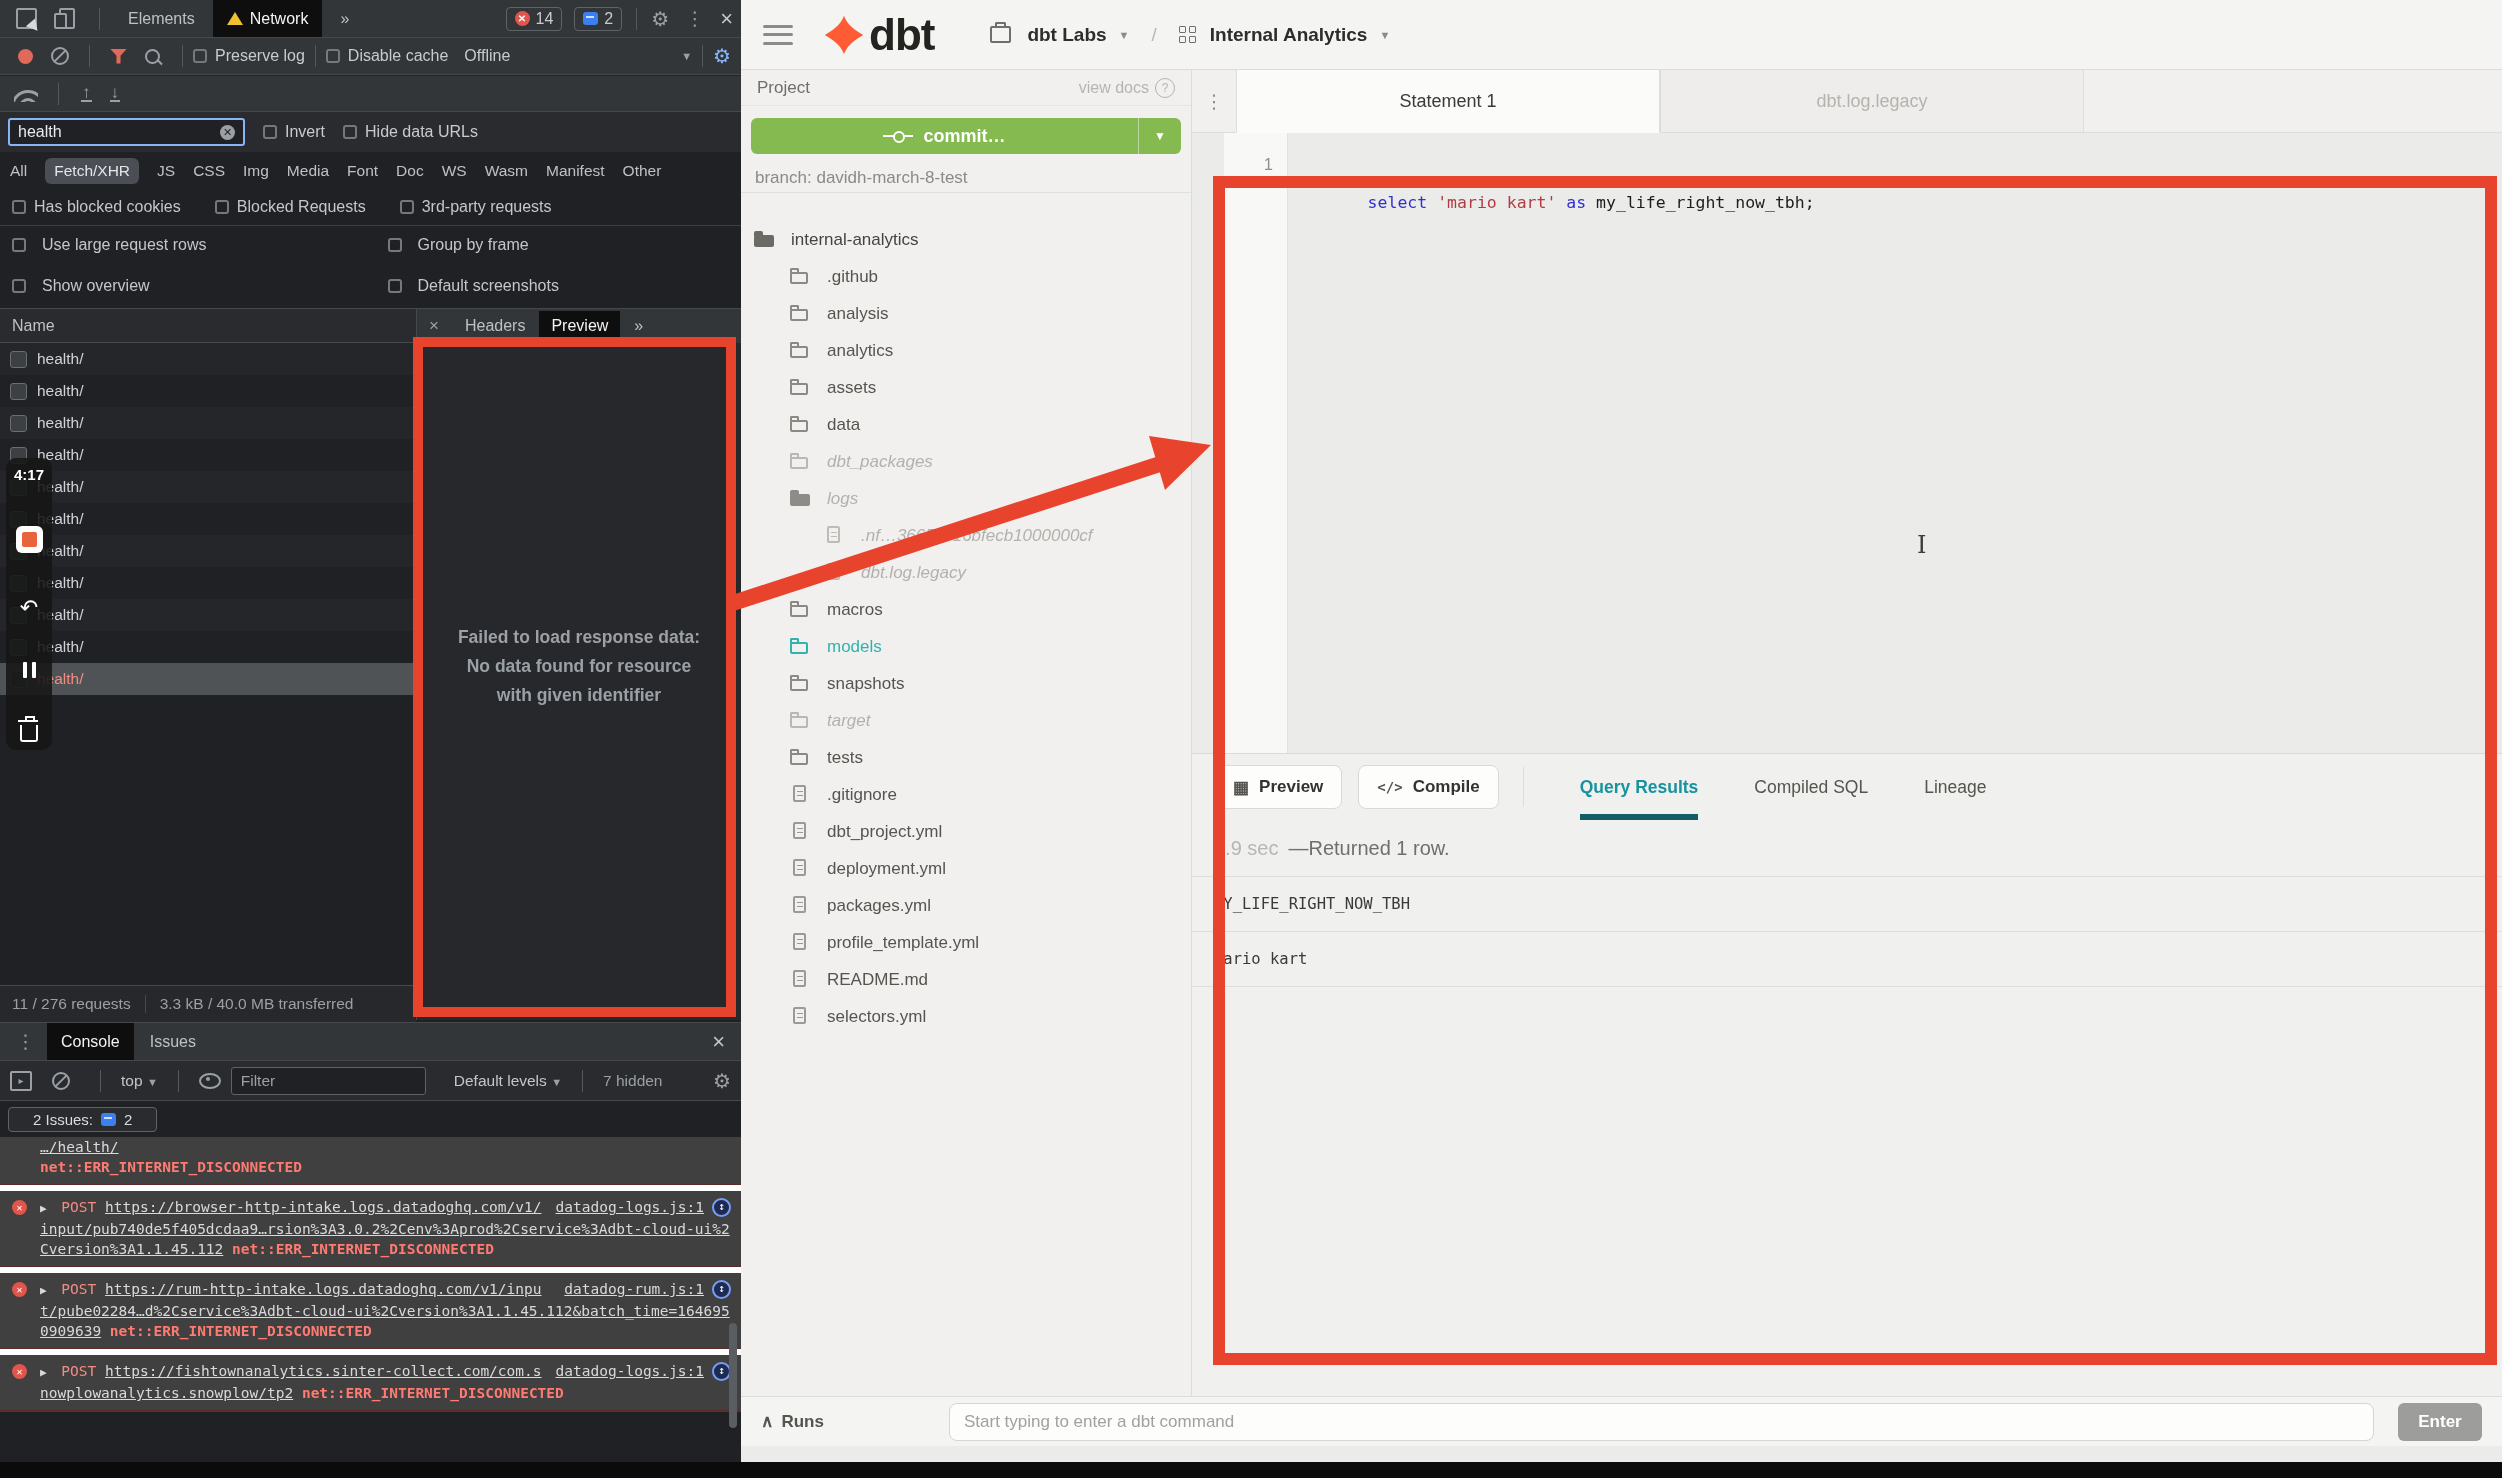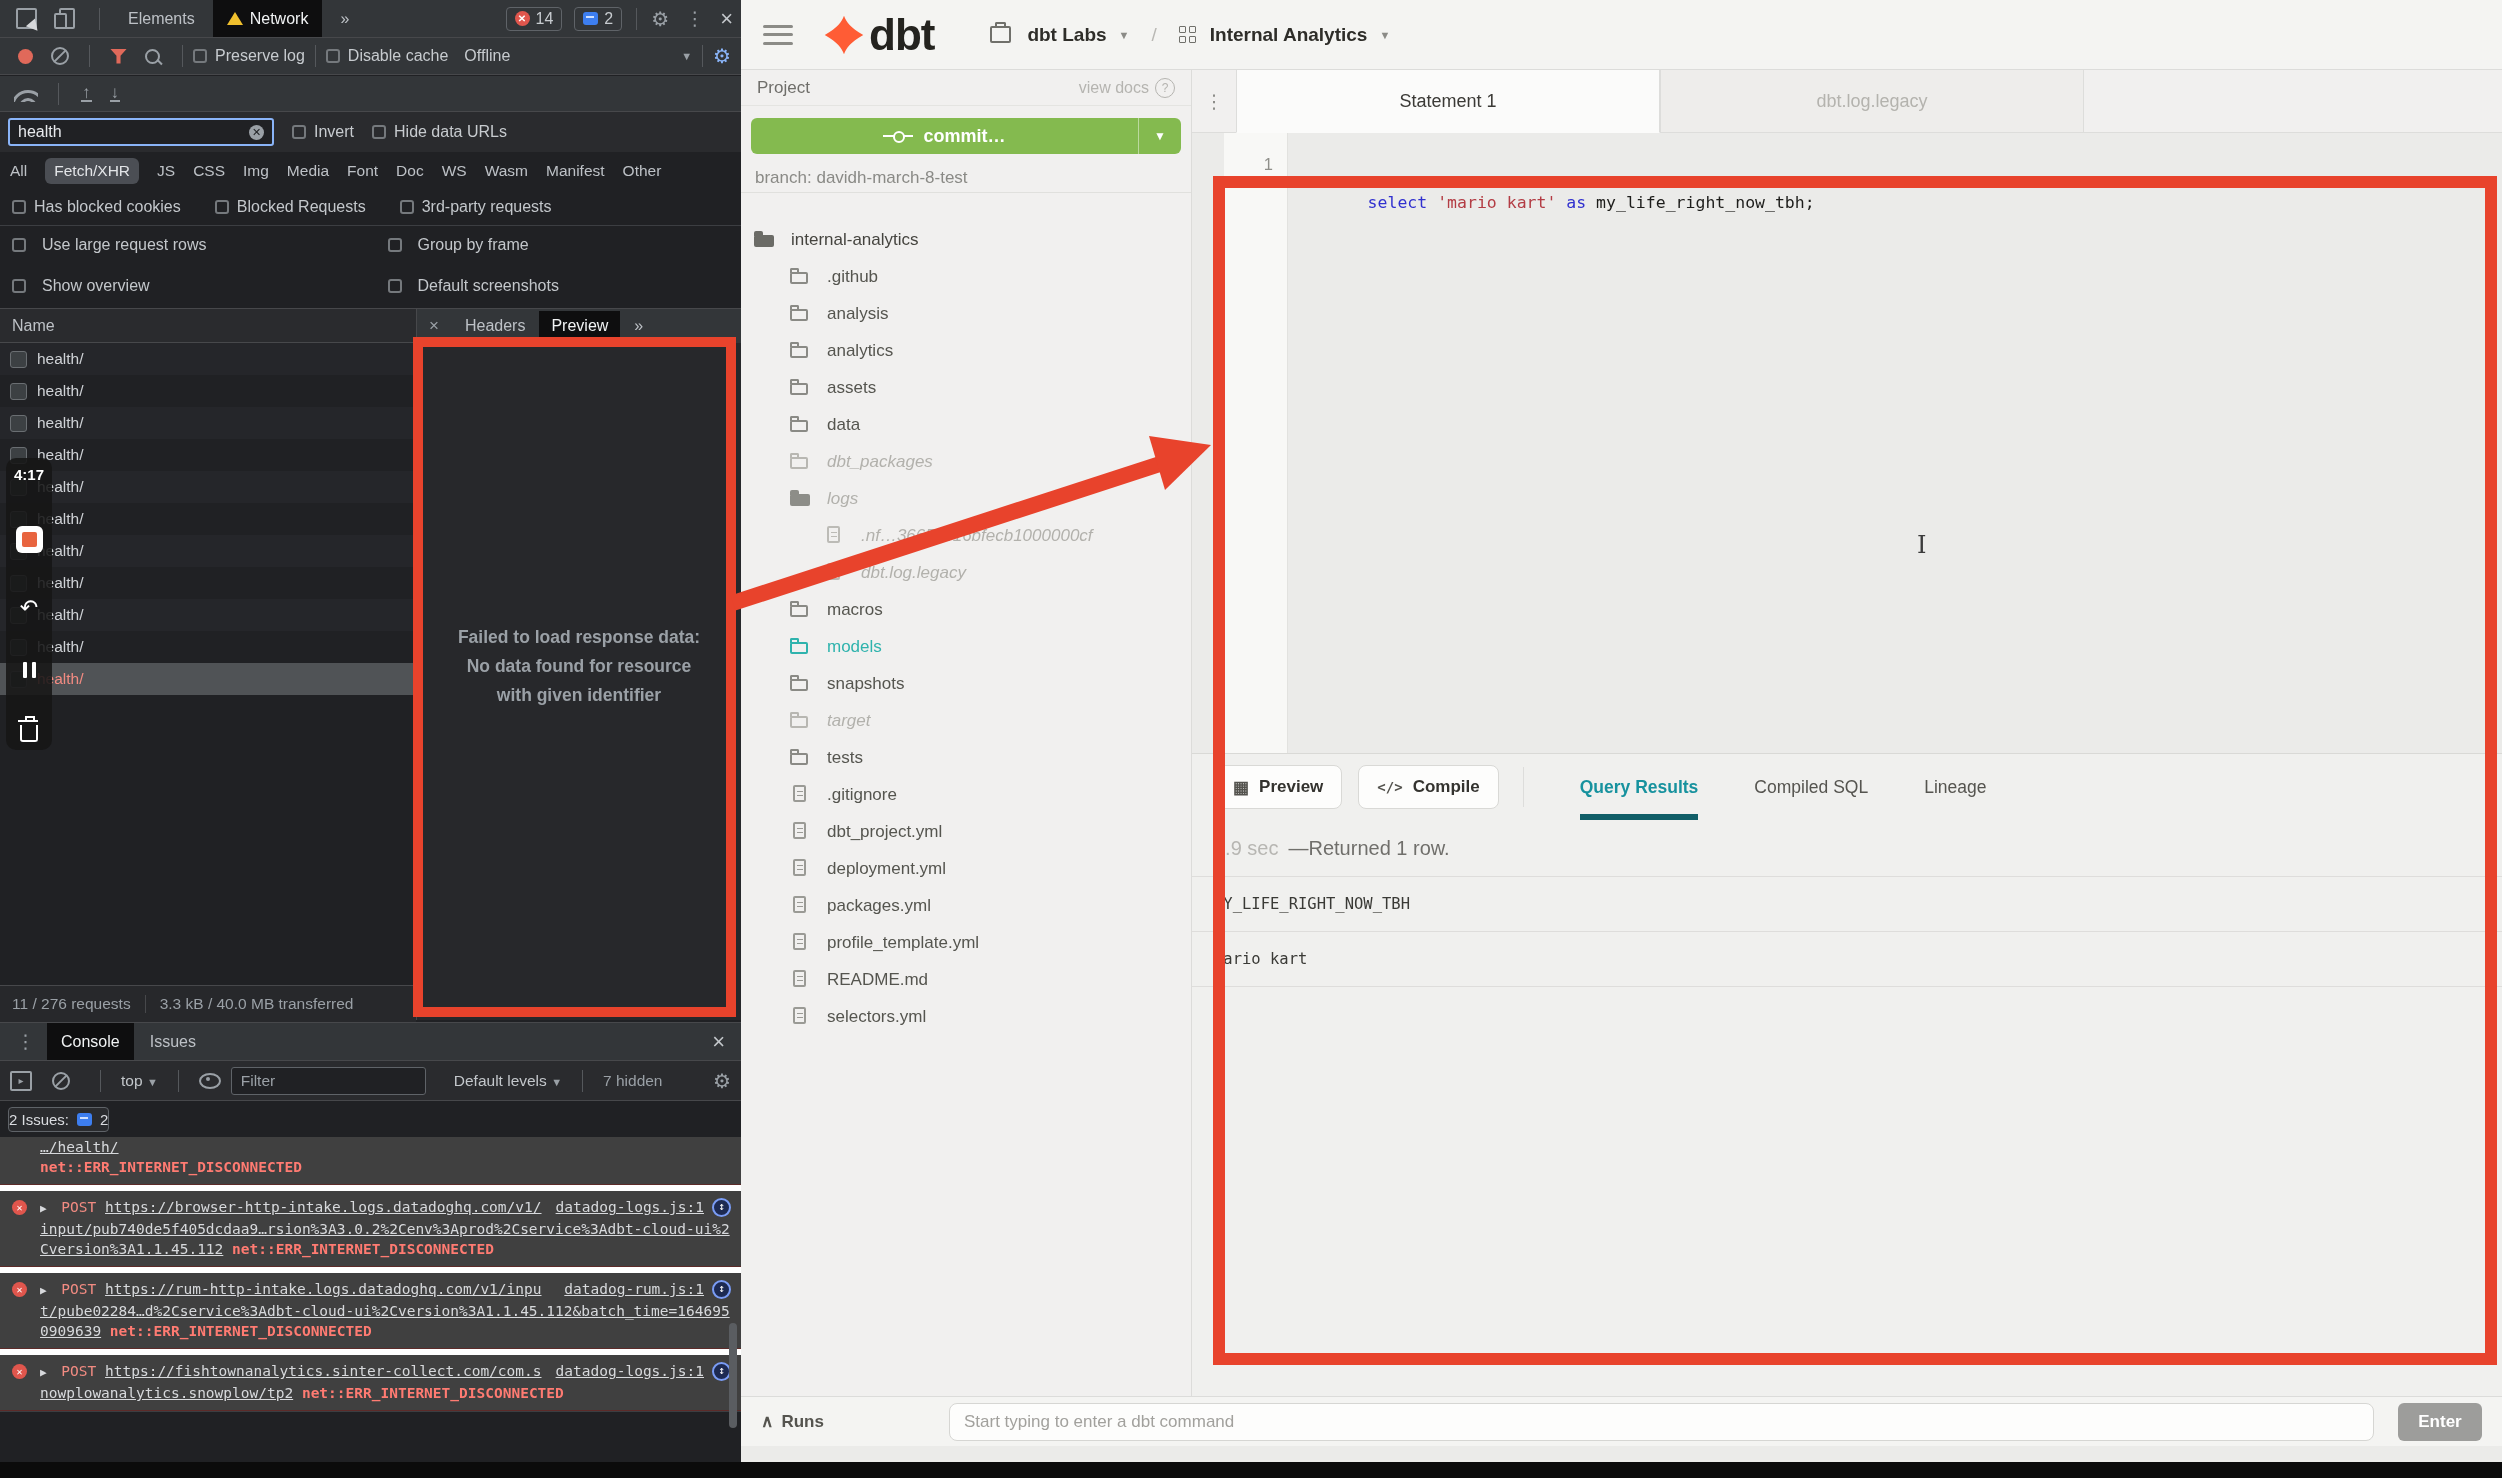--- a/index.html
+++ b/index.html
@@ -45,21 +45,21 @@
 
   
   #dt-nettools2{position:absolute;left:0;top:76px;width:100%;height:36px;background:#333639;border-bottom:1px solid #47484b;display:flex;align-items:center;padding:0 10px;box-sizing:border-box;gap:6px;}
   .ico-wifi{width:24px;height:16px;position:relative;overflow:hidden;margin:0 4px;}
   .ico-wifi::before{content:"";position:absolute;left:-3px;bottom:-22px;width:28px;height:28px;border:3px solid #9aa0a6;border-radius:50%;}
   .ico-wifi::after{content:"";position:absolute;left:5px;bottom:-14px;width:12px;height:12px;border:3px solid #9aa0a6;border-radius:50%;}
   .ico-arr{color:#9aa0a6;font-size:17px;border-bottom:2px solid #9aa0a6;line-height:14px;padding:0 1px;margin:0 6px;}
 
   
   #dt-filterrow{position:absolute;left:0;top:112px;width:100%;height:40px;background:#2a2b2e;display:flex;align-items:center;padding:0 8px;box-sizing:border-box;gap:18px;}
-  #dt-filter-input{width:266px;height:28px;background:#202124;border:2px solid #8ab4f8;border-radius:3px;display:flex;align-items:center;padding:0 8px;box-sizing:border-box;color:#e8eaed;justify-content:space-between;}
+  #dt-filter-input{width:237px;height:28px;background:#202124;border:2px solid #8ab4f8;border-radius:3px;display:flex;align-items:center;padding:0 8px;box-sizing:border-box;color:#e8eaed;justify-content:space-between;}
   .clear-x{width:15px;height:15px;border-radius:50%;background:#9aa0a6;color:#202124;font-size:11px;display:flex;align-items:center;justify-content:center;}
 
   
   #dt-chips{position:absolute;left:0;top:152px;width:100%;height:37px;display:flex;align-items:center;gap:18px;padding:0 10px;box-sizing:border-box;color:#bdc1c6;font-size:15.5px;}
   .chip{white-space:nowrap;}
   .chip.selected{background:#4b4e54;color:#e3e5e8;border-radius:6px;padding:4px 9px;}
 
   
   .optrow{position:absolute;left:0;width:100%;display:flex;align-items:center;gap:34px;padding:0 12px;box-sizing:border-box;color:#c3c7cb;}
   #dt-opt1{top:189px;height:37px;border-bottom:1px solid #3c3e42;}
@@ -89,21 +89,21 @@
 
   
   #dt-console{position:absolute;left:0;top:1022px;width:100%;height:440px;border-top:1px solid #47484b;background:#202124;}
   #cs-tabbar{height:38px;background:#333639;border-bottom:1px solid #47484b;display:flex;align-items:center;padding:0 6px;box-sizing:border-box;gap:2px;}
   #cs-toolbar{height:40px;background:#2a2b2e;border-bottom:1px solid #47484b;display:flex;align-items:center;padding:0 10px;box-sizing:border-box;gap:10px;color:#c3c7cb;font-size:15.5px;}
   .ico-panelbox{width:18px;height:16px;border:2px solid #9aa0a6;border-radius:2px;color:#9aa0a6;font-size:10px;display:flex;align-items:center;justify-content:center;}
   .ico-eye{width:18px;height:12px;border:2px solid #9aa0a6;border-radius:50%;position:relative;}
   .ico-eye::after{content:"";position:absolute;left:5px;top:2px;width:4px;height:4px;border-radius:50%;background:#9aa0a6;}
   #cs-filter{width:195px;height:28px;background:#202124;border:1px solid #5f6368;border-radius:3px;color:#9aa0a6;display:flex;align-items:center;padding:0 9px;box-sizing:border-box;}
   #cs-issuesbar{height:36px;display:flex;align-items:center;padding:4px 8px;box-sizing:border-box;}
-  #cs-issuebtn{display:flex;align-items:center;gap:8px;border:1px solid #5f6368;border-radius:4px;padding:3px 0;color:#dadce0;font-size:15px;background:#2a2b2e;}
+  #cs-issuebtn{display:flex;align-items:center;gap:8px;border:1px solid #5f6368;border-radius:4px;padding:3px 24px;color:#dadce0;font-size:15px;background:#2a2b2e;}
   #cs-msgs{height:284px;overflow:hidden;font-family:"DejaVu Sans Mono",monospace;font-size:14.5px;line-height:20px;}
   .cmsg{position:relative;background:#404040;border-top:6px solid #ffffff;border-bottom:1px solid #5c2b29;padding:6px 10px 7px 40px;color:#f28b82;}
   .cmsg .errico{position:absolute;left:12px;top:9px;}
   .cmsg .src-wrap{float:right;display:flex;align-items:center;gap:8px;margin-left:14px;}
   .cmsg a, .cmsg .lnk{color:#d7d9dc;text-decoration:underline;word-break:break-all;}
   .cmsg .meth{color:#f28b82;}
   .cmsg .disc{color:#d7d9dc;font-size:11px;margin-right:6px;}
   .errtext{color:#ff7b72;font-weight:bold;}
   .dd-badge{width:19px;height:19px;border-radius:50%;background:#1d2a52;border:2px solid #7a9cf5;color:#fff;font-size:11px;display:flex;align-items:center;justify-content:center;box-sizing:border-box;}
   .cmsg.clip{margin-top:-12px;}

